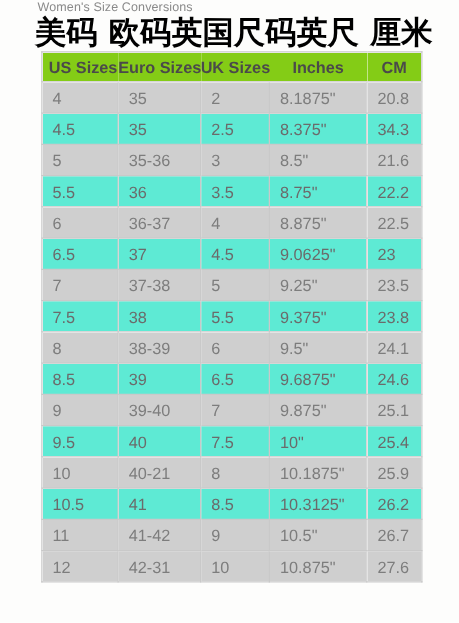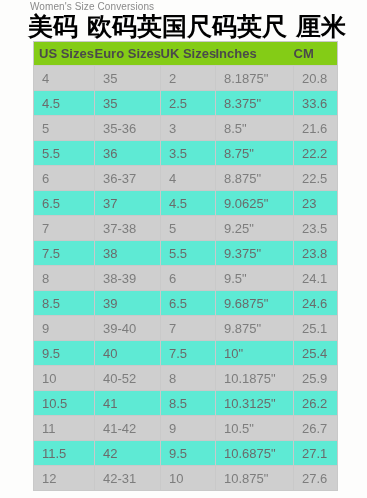--- a/index.html
+++ b/index.html
@@ -72,21 +72,21 @@
     color: #4a4a4a;
     font-weight: bold;
     font-size: 13px;
     height: 23px;
     padding: 0;
     border-left: none;
     border-right: none;
   }
   #size-table thead th.first { border-left: 1px solid #c9c9c9; padding-left: 5px; }
   #size-table thead th.last  { border-right: 1px solid #c9c9c9; }
-  #size-table thead th.center { padding: 0; }
+  #size-table thead th.center { text-align: center; padding: 0; }
 
   #size-table tbody tr.shaded td { background: #cfcfcf; color: #7d7d7d; }
   #size-table tbody tr.plain  td { background: #5eead4; color: #6b6b6b; }
 </style>
 </head>
 <body>
 
 <div id="caption">Women's Size Conversions</div>
 
 <div id="cn-title">
@@ -116,21 +116,21 @@
         <td>35</td>
         <td>2</td>
         <td>8.1875"</td>
         <td>20.8</td>
       </tr>
       <tr class="plain">
         <td>4.5</td>
         <td>35</td>
         <td>2.5</td>
         <td>8.375"</td>
-        <td>33.6</td>
+        <td>34.3</td>
       </tr>
       <tr class="shaded">
         <td>5</td>
         <td>35-36</td>
         <td>3</td>
         <td>8.5"</td>
         <td>21.6</td>
       </tr>
       <tr class="plain">
         <td>5.5</td>
@@ -190,46 +190,39 @@
       </tr>
       <tr class="plain">
         <td>9.5</td>
         <td>40</td>
         <td>7.5</td>
         <td>10"</td>
         <td>25.4</td>
       </tr>
       <tr class="shaded">
         <td>10</td>
-        <td>40-52</td>
+        <td>40-21</td>
         <td>8</td>
         <td>10.1875"</td>
         <td>25.9</td>
       </tr>
       <tr class="plain">
         <td>10.5</td>
         <td>41</td>
         <td>8.5</td>
         <td>10.3125"</td>
         <td>26.2</td>
       </tr>
       <tr class="shaded">
         <td>11</td>
         <td>41-42</td>
         <td>9</td>
         <td>10.5"</td>
         <td>26.7</td>
       </tr>
-      <tr class="plain">
-        <td>11.5</td>
-        <td>42</td>
-        <td>9.5</td>
-        <td>10.6875"</td>
-        <td>27.1</td>
-      </tr>
       <tr class="shaded">
         <td>12</td>
         <td>42-31</td>
         <td>10</td>
         <td>10.875"</td>
         <td>27.6</td>
       </tr>
     </tbody>
 </table>
 

